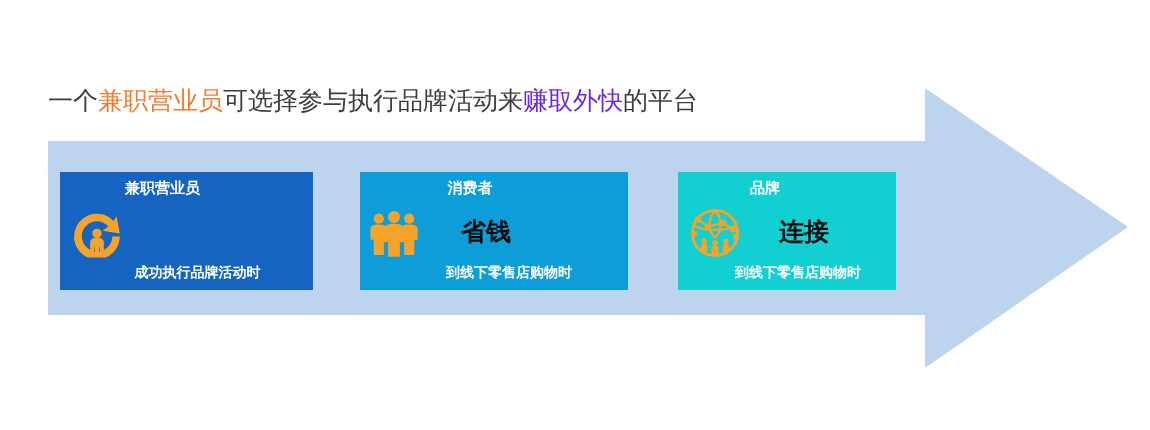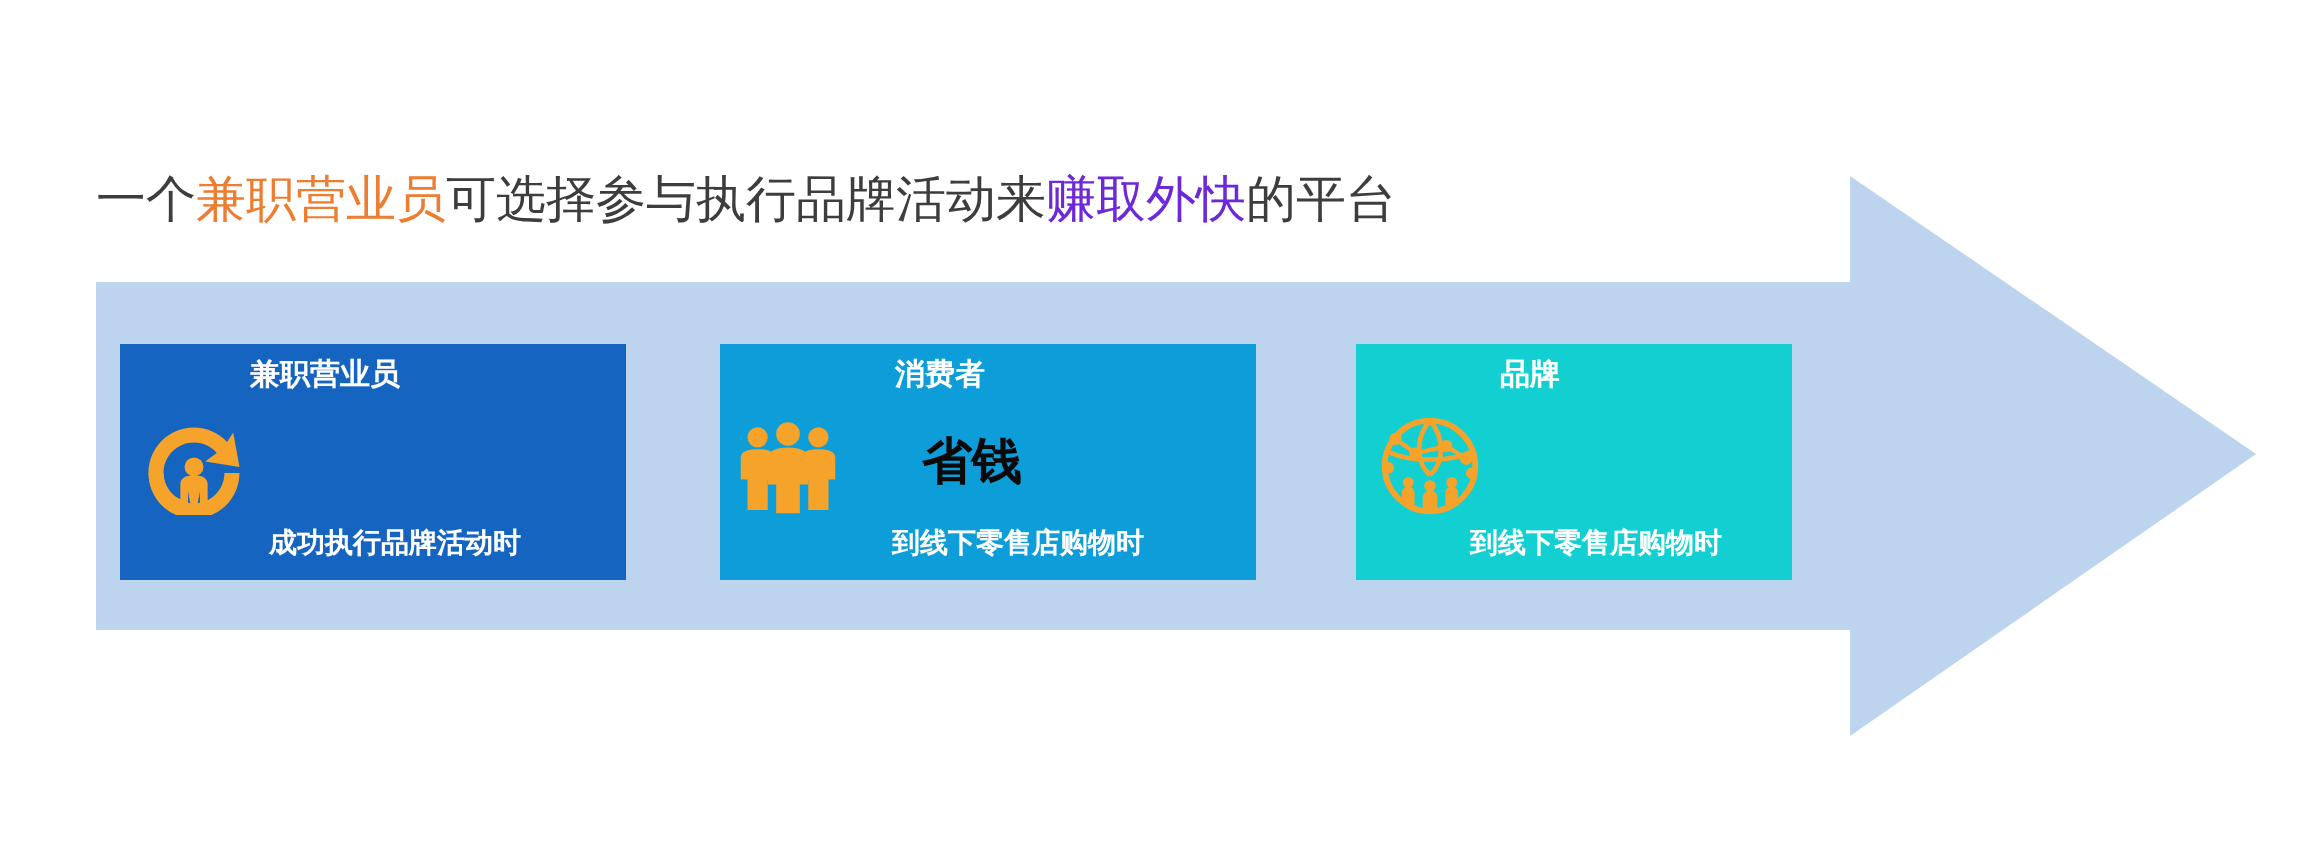--- a/index.html
+++ b/index.html
@@ -190,17 +190,18 @@
         <path d="M16.5 46.5 C16.5 44.6 18 43.6 20 43.6 C22 43.6 23.5 44.6 23.5 46.5
                  L23.5 53.5 L16.5 53.5 Z" fill="#F5A32B"></path>
         <circle cx="32" cy="43" r="3.2" fill="#F5A32B"></circle>
         <path d="M28 49 C28 46.9 29.8 45.8 32 45.8 C34.2 45.8 36 46.9 36 49
                  L36 56.5 L28 56.5 Z" fill="#F5A32B"></path>
         <circle cx="44" cy="41" r="3" fill="#F5A32B"></circle>
         <path d="M40.5 46.5 C40.5 44.6 42 43.6 44 43.6 C46 43.6 47.5 44.6 47.5 46.5
                  L47.5 53.5 L40.5 53.5 Z" fill="#F5A32B"></path>
       </svg>
       <div class="card-header">品牌</div>
+      <div class="card-main">连接</div>
       <div class="card-footer">到线下零售店购物时</div>
     </div>
 
   </div>
 </div>
 
 </body></html>

